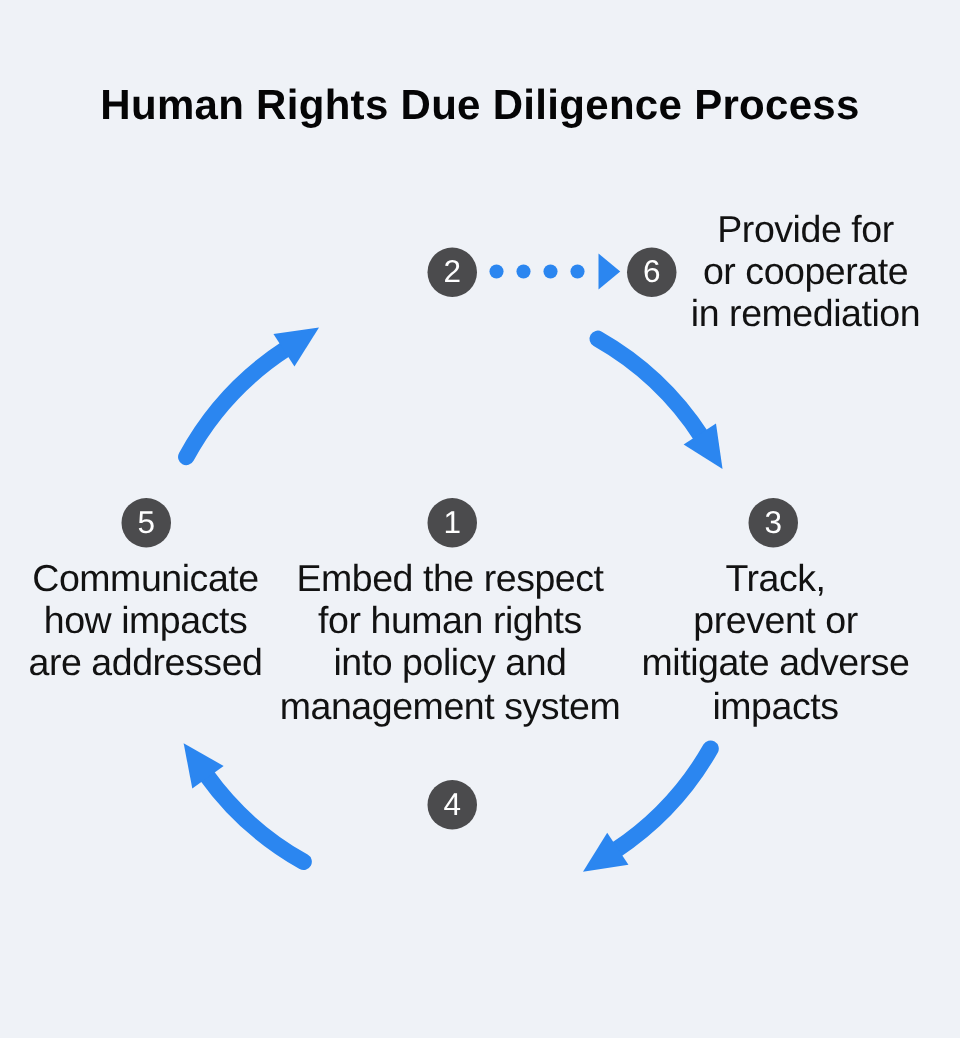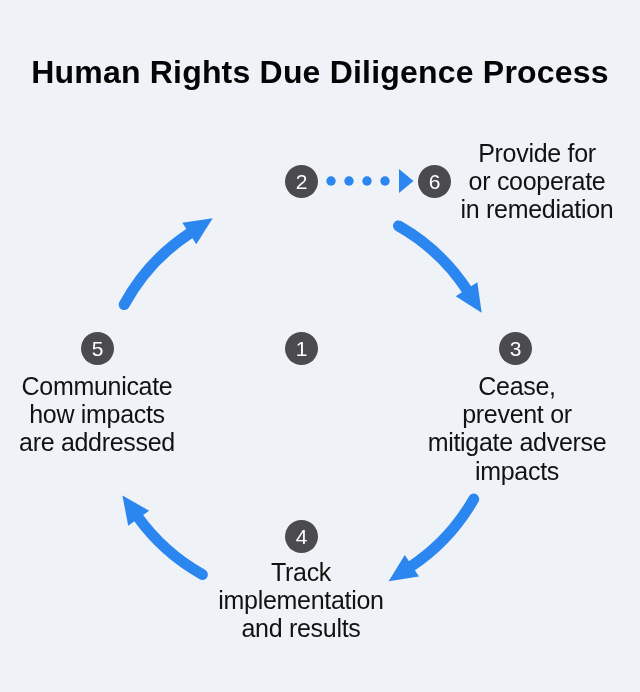--- a/index.html
+++ b/index.html
@@ -19,21 +19,21 @@
   .canvas{
     position:relative;
     width:640px;height:692px;
     overflow:hidden;
     background:var(--background);
   }
   .title{
     position:absolute;
     left:0;right:0;top:54px;
     text-align:center;
-    font-size:32px;
+    font-size:28px;
     font-weight:700;
     letter-spacing:0.2px;
     color:var(--title-text);
   }
   .cycle-svg{
     position:absolute;
     left:0;top:0;
     width:640px;height:692px;
     pointer-events:none;
   }
@@ -99,33 +99,34 @@
     <g fill="var(--accent-blue)">
       <circle cx="331" cy="181" r="4.7"></circle>
       <circle cx="349" cy="181" r="4.7"></circle>
       <circle cx="367" cy="181" r="4.7"></circle>
       <circle cx="385" cy="181" r="4.7"></circle>
       <polygon points="399,169 413.5,181 399,193"></polygon>
     </g>
   </svg>
 
   <div class="badge s1b">1</div>
+  <div class="lbl s1l">Embed the respect
+for human rights
+into policy and
+management system</div>
 
   <div class="badge s2b">2</div>
 
   <div class="badge s3b">3</div>
-  <div class="lbl s3l">Cease,
+  <div class="lbl s3l">Track,
 prevent or
 mitigate adverse
 impacts</div>
 
   <div class="badge s4b">4</div>
-  <div class="lbl s4l">Track
-implementation
-and results</div>
 
   <div class="badge s5b">5</div>
   <div class="lbl s5l">Communicate
 how impacts
 are addressed</div>
 
   <div class="badge s6b">6</div>
   <div class="lbl s6l">Provide for
 or cooperate
 in remediation</div>

